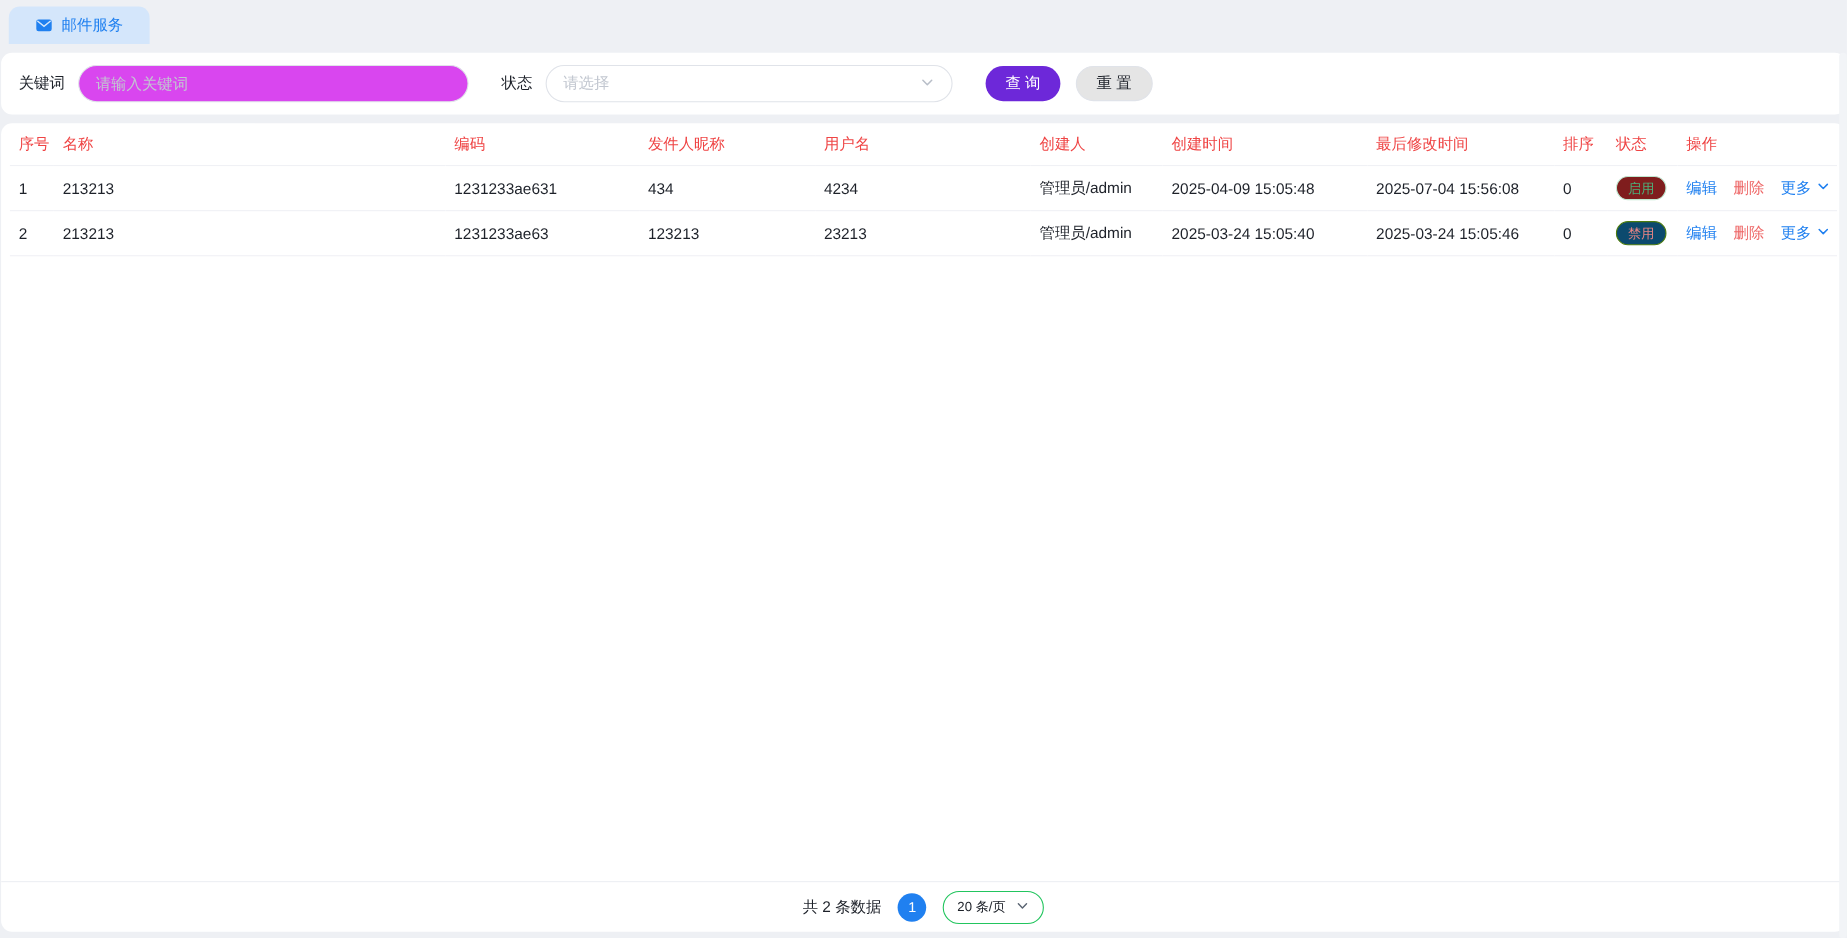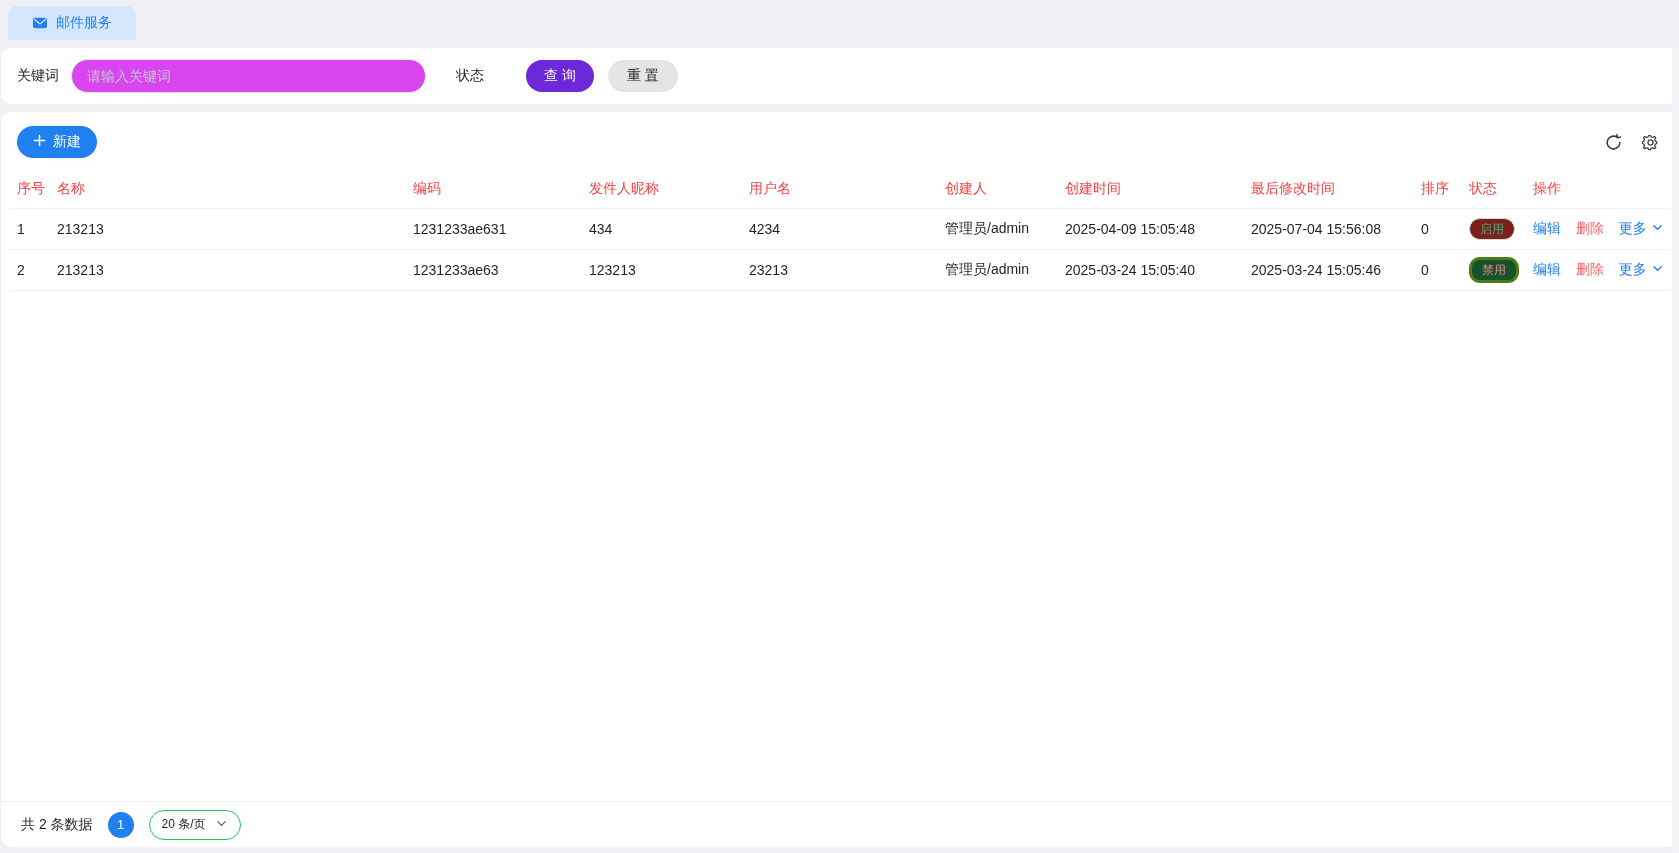--- a/index.html
+++ b/index.html
@@ -65,30 +65,30 @@
     padding: 0 8px; border-bottom: 1px solid #f0f1f5; white-space: nowrap; overflow: hidden;
   }
   td {
     height: 41px; padding: 0 8px; border-bottom: 1px solid #f0f1f5;
     color: #1d2129; white-space: nowrap; overflow: hidden;
   }
   .tag {
     display: inline-block; font-size: 12px; line-height: 20px; padding: 0 10px; border-radius: 11px;
   }
   .tag-success { color: #4cb07a; background: #7f1d1d; border: 1px solid #bfe6cf; }
-  .tag-danger  { color: #e88484; background: #14532d; border: 3px solid #4d7c0f; }
+  .tag-danger  { color: #e88484; background: #0c4a6e; border: 1px solid #4d7c0f; }
   .ops a { text-decoration: none; margin-right: 11px; cursor: pointer; }
   .op-edit { color: #2080f0; }
   .op-delete { color: #ee6666; }
   .op-more { color: #2080f0; margin-right: 0 !important; display: inline-flex; align-items: center; gap: 4px; }
 
   
   .table-footer {
     margin-top: auto; height: 46px; border-top: 1px solid #edeff3;
-    display: flex; align-items: center; justify-content: flex-start; gap: 15px; padding: 0 20px;
+    display: flex; align-items: center; justify-content: center; gap: 15px; padding: 0 20px;
   }
   .total-text { color: #1d2129; font-size: 14px; }
   .page-circle {
     width: 26px; height: 26px; border-radius: 50%; background: #2080f0; color: #fff;
     display: flex; align-items: center; justify-content: center; font-size: 13px; cursor: pointer;
   }
   .size-select {
     height: 30px; border: 1px solid #22c55e; border-radius: 15px; background: #fff;
     display: flex; align-items: center; gap: 9px; padding: 0 12px; font-size: 12px;
     color: #1d2129; cursor: pointer;
@@ -112,50 +112,34 @@
       </svg>
     </span>
     <span>邮件服务</span>
   </div>
 </div>
 
 <div class="card search-card">
   <span class="filter-label">关键词</span>
   <input class="kw-input" type="text" placeholder="请输入关键词" style="">
   <span class="filter-label status-label">状态</span>
+  <div class="fake-select">
+    <span class="placeholder">请选择</span>
+    <span>
+      <svg width="14" height="14" viewBox="0 0 14 14">
+          <path d="M3 5 L7 9 L11 5" stroke="#b8bec8" stroke-width="1.4" fill="none" stroke-linecap="round" stroke-linejoin="round"></path>
+        </svg>
+    </span>
+  </div>
   <button class="btn btn-primary">查 询</button>
   <button class="btn btn-plain">重 置</button>
 </div>
 
 <div class="card main-card">
 
-  <div class="toolbar">
-    <button class="create-btn">
-      <span>
-        <svg width="13" height="13" viewBox="0 0 14 14">
-            <path d="M7 1.5 V12.5 M1.5 7 H12.5" stroke="#fff" stroke-width="1.6" stroke-linecap="round"></path>
-          </svg>
-      </span>
-      <span>新建</span>
-    </button>
-    <div class="tool-icons">
-      <span class="icon-btn">
-        <svg width="19" height="19" viewBox="0 0 24 24" fill="none" stroke="currentColor" stroke-width="2" stroke-linecap="round">
-          <path d="M20 12 a8 8 0 1 1 -3.2 -6.4"></path>
-          <path d="M16.2 2.2 L17 5.9 L20.6 5.1" stroke-linejoin="round"></path>
-        </svg>
-      </span>
-      <span class="icon-btn">
-        <svg width="19" height="19" viewBox="0 0 24 24" fill="none" stroke="currentColor" stroke-width="1.6" stroke-linejoin="round">
-          <circle cx="12" cy="12" r="3.2"></circle>
-          <path d="M12 3.2l1.1 2 2.2.3 1.8-1.2 1.6 1.6-1.2 1.8.3 2.2 2 1.1v2.2l-2 1.1-.3 2.2 1.2 1.8-1.6 1.6-1.8-1.2-2.2.3-1.1 2h-2.2l-1.1-2-2.2-.3-1.8 1.2-1.6-1.6 1.2-1.8-.3-2.2-2-1.1v-2.2l2-1.1.3-2.2-1.2-1.8 1.6-1.6 1.8 1.2 2.2-.3 1.1-2z"></path>
-        </svg>
-      </span>
-    </div>
-  </div>
 
   <div class="table-wrap">
     <table>
       <colgroup>
         <col style="width:40px">
           <col style="width:356px">
           <col style="width:176px">
           <col style="width:160px">
         <col style="width:196px">
           <col style="width:120px">

